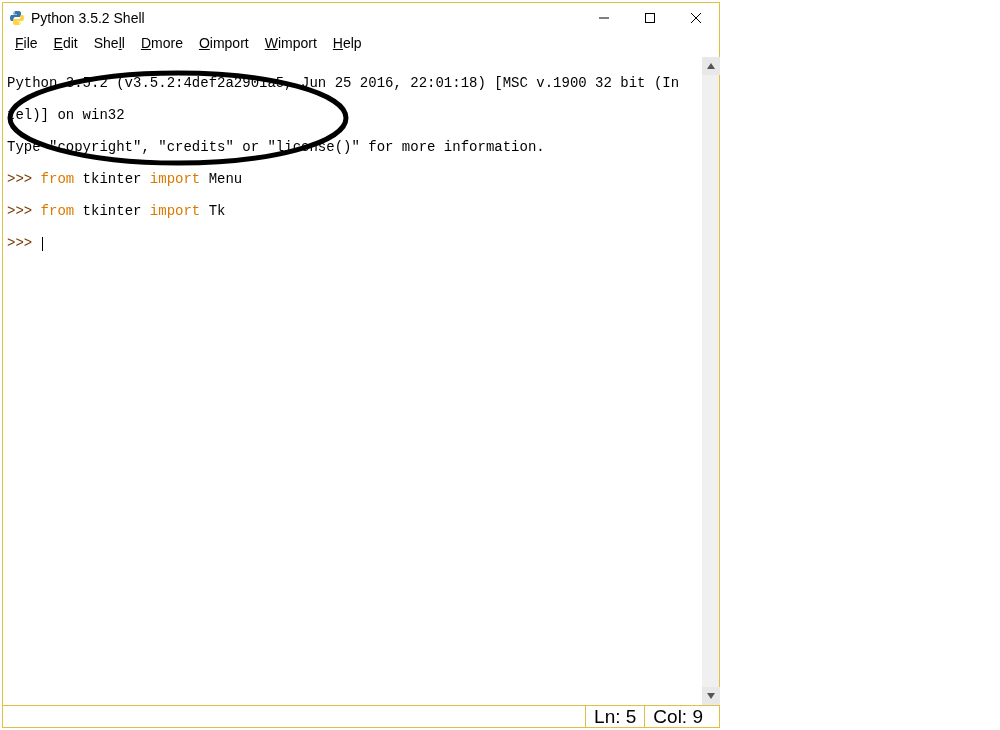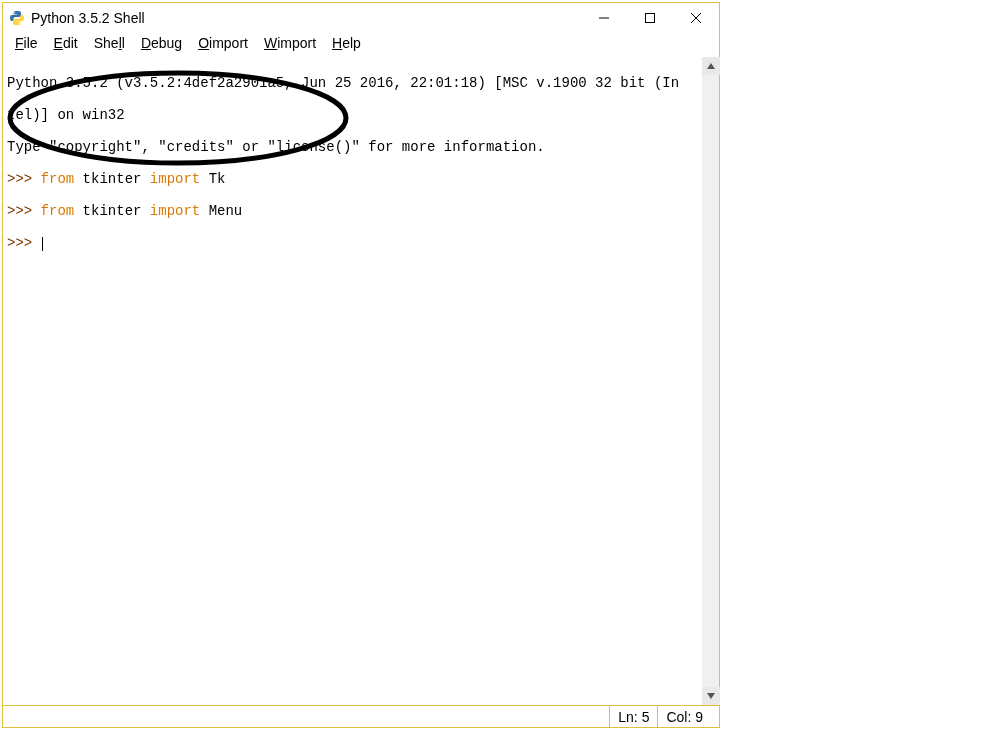--- a/index.html
+++ b/index.html
@@ -113,21 +113,21 @@
     .scroll-btn.up { top: 0; }
     .scroll-btn.down { bottom: 0; }
     .statusbar {
       height: 22px;
       background: #fff;
       border-top: 1px solid #e0c040;
       display: flex;
       justify-content: flex-end;
       align-items: center;
       padding: 0 8px;
-      font-size: 14px;
+      font-size: 19px;
       color: #000;
     }
     .statusbar .cell {
       border-left: 1px solid #e0c040;
       padding: 0 8px;
       height: 100%;
       display: flex;
       align-items: center;
     }
     .annotation-ellipse {
@@ -172,32 +172,32 @@
             <line x1="10" y1="0" x2="0" y2="10" stroke="#000" stroke-width="1"></line>
           </svg>
       </div>
     </div>
   </div>
 
   <div class="menubar">
     <div class="menu-item"><span></span><span class="ul">F</span><span>ile</span></div>
     <div class="menu-item"><span></span><span class="ul">E</span><span>dit</span></div>
     <div class="menu-item"><span>She</span><span class="ul">l</span><span>l</span></div>
-    <div class="menu-item"><span></span><span class="ul">D</span><span>ebug</span></div>
+    <div class="menu-item"><span></span><span class="ul">D</span><span>more</span></div>
     <div class="menu-item"><span></span><span class="ul">O</span><span>import</span></div>
     <div class="menu-item"><span></span><span class="ul">W</span><span>import</span></div>
     <div class="menu-item"><span></span><span class="ul">H</span><span>elp</span></div>
   </div>
 
   <div class="content">
 <div class="line">Python 3.5.2 (v3.5.2:4def2a2901a5, Jun 25 2016, 22:01:18) [MSC v.1900 32 bit (In</div>
 <div class="line">tel)] on win32</div>
 <div class="line">Type "copyright", "credits" or "license()" for more information.</div>
+<div class="line"><span class="prompt">&gt;&gt;&gt; </span><span class="kw">from</span><span> tkinter </span><span class="kw">import</span><span> Menu</span></div>
 <div class="line"><span class="prompt">&gt;&gt;&gt; </span><span class="kw">from</span><span> tkinter </span><span class="kw">import</span><span> Tk</span></div>
-<div class="line"><span class="prompt">&gt;&gt;&gt; </span><span class="kw">from</span><span> tkinter </span><span class="kw">import</span><span> Menu</span></div>
 <div class="line"><span class="prompt">&gt;&gt;&gt; </span><span class="cursor"></span></div>
   </div>
 
   <div class="scrollbar">
     <div class="scroll-btn up">
       <svg viewBox="0 0 10 10" width="10" height="10">
           <polygon points="5,2 9,8 1,8" fill="#555"></polygon>
         </svg>
     </div>
     <div class="scroll-btn down">

